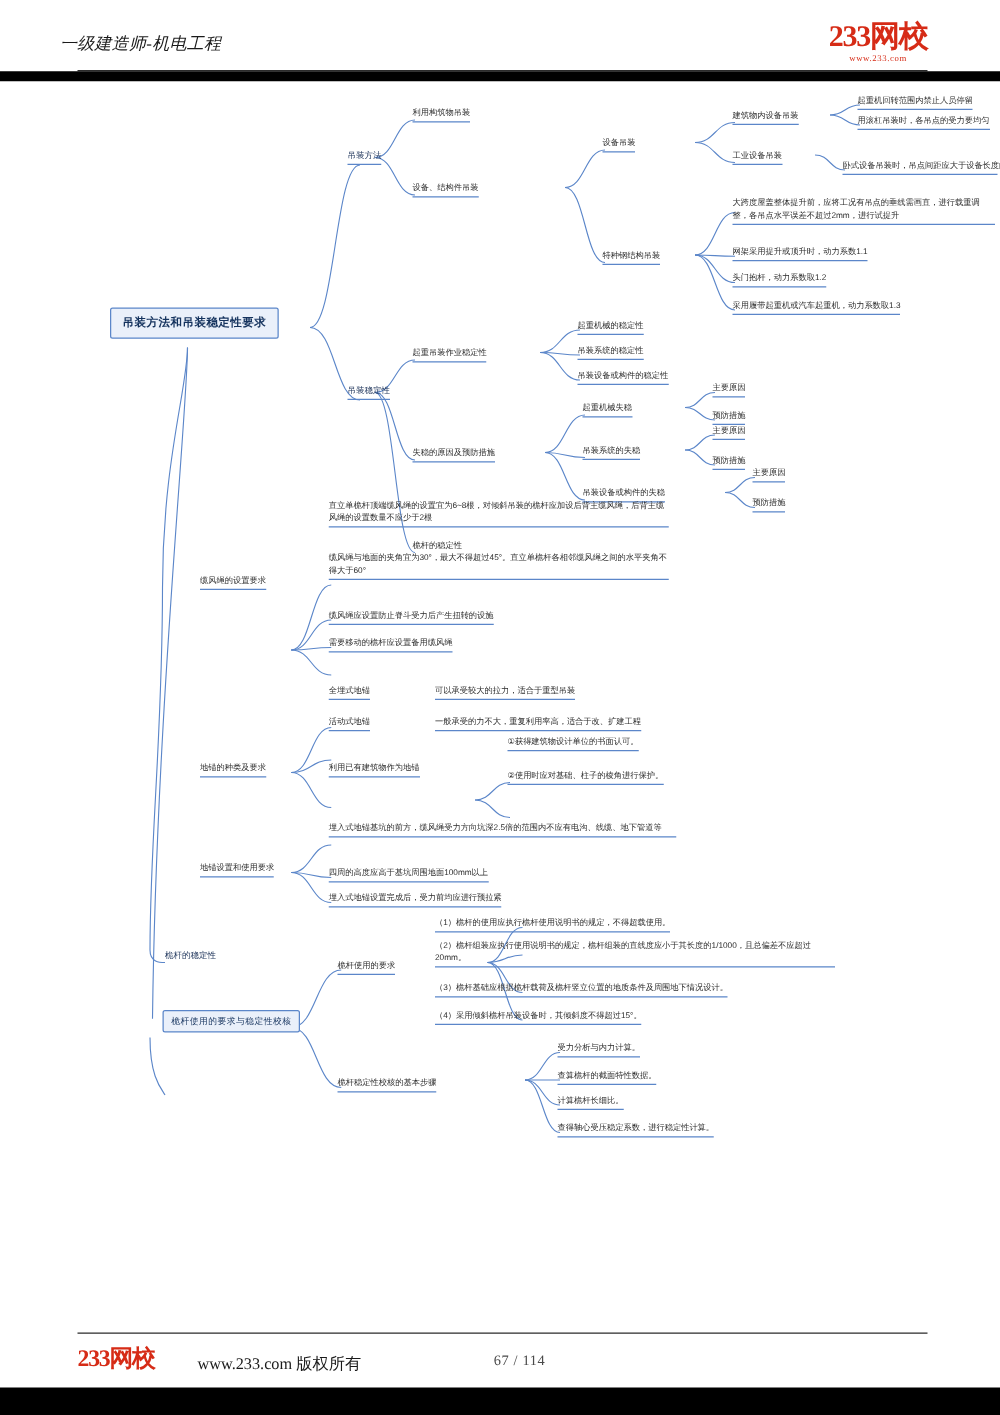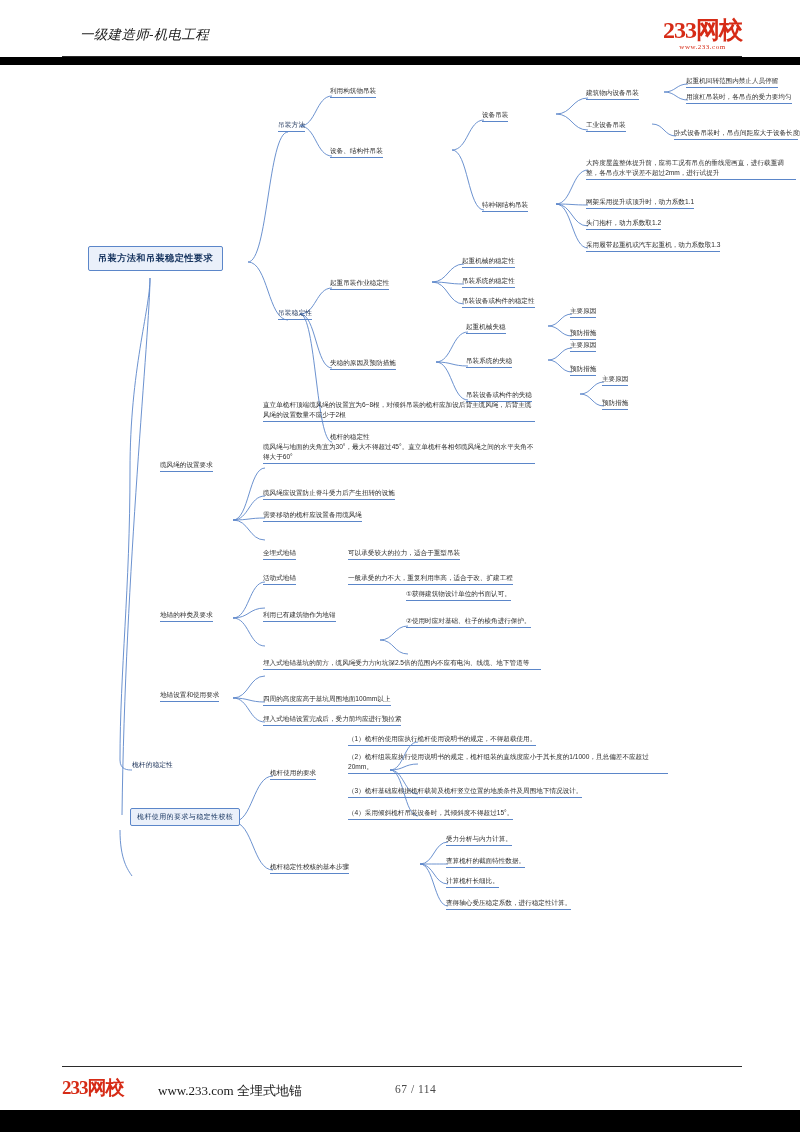--- a/index.html
+++ b/index.html
@@ -14,21 +14,21 @@
 
   
   .page-top-bar {
     position: absolute; left: 0; top: 0; width: 800px; height: 8px;
     background: #ffffff;
   }
   .header {
     position: absolute; left: 0; top: 22px; width: 800px; height: 34px;
   }
   .header-title {
-    position: absolute; left: 80px; top: 4px;
+    position: absolute; left: 48px; top: 4px;
     font-family: "Liberation Serif", "DejaVu Serif", serif;
     font-size: 13.5px; color: #1a1a1a; letter-spacing: .3px;
     font-style: italic;
   }
   .brand-logo {
     position: absolute; right: 58px; top: -4px;
     text-align: center;
   }
   .brand-logo .brand-main {
     font-family: "Liberation Serif", "DejaVu Serif", serif;
@@ -311,16 +311,16 @@
   <div class="node" style="left:446px; top:764px;">受力分析与内力计算。</div>
   <div class="node" style="left:446px; top:786px;">查算桅杆的截面特性数据。</div>
   <div class="node" style="left:446px; top:806px;">计算桅杆长细比。</div>
   <div class="node" style="left:446px; top:828px;">查得轴心受压稳定系数，进行稳定性计算。</div>
 
 </div>
 
 <div class="footer-rule"></div>
 <div class="footer">
   <div class="footer-logo">233网校</div>
-  <div class="footer-copy">www.233.com 全埋式地锚</div>
+  <div class="footer-copy">www.233.com 版权所有</div>
   <div class="footer-page">67 / 114</div>
 </div>
 <div class="black-band-bottom"></div>
 
 </body></html>

